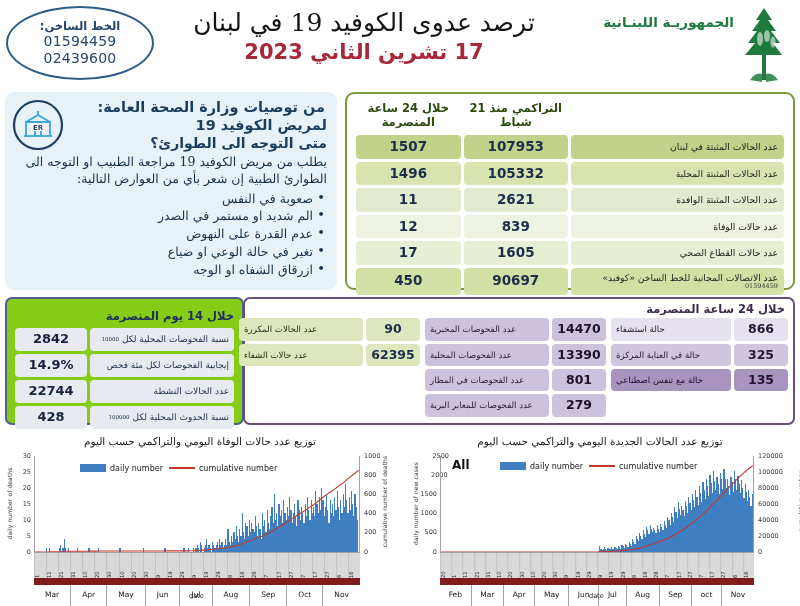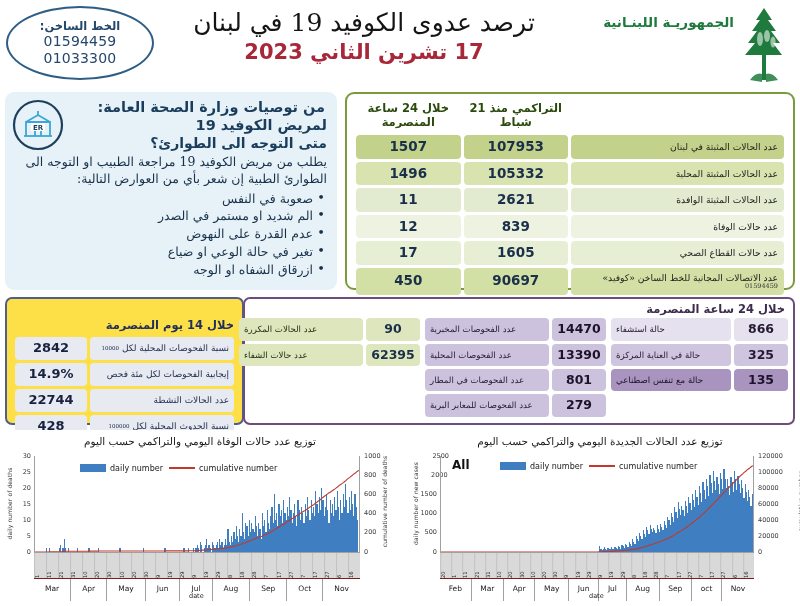--- a/index.html
+++ b/index.html
@@ -99,22 +99,22 @@
   .r0 .lbl, .r0 .num { background: #c3d28b; }
   .r1 .lbl, .r1 .num { background: #d8e3b0; }
   .r2 .lbl, .r2 .num { background: #e2ead0; }
   .r3 .lbl, .r3 .num { background: #edf2e1; }
   .r4 .lbl, .r4 .num { background: #e6eed4; }
   .r5 .lbl, .r5 .num { background: #d3e0a5; }
 
   
   .days14 {
     position: absolute; left: 5px; top: 297px; width: 239px; height: 128px;
-    border: 2px solid #4f5d8f; border-radius: 7px; background: #fde047;
-    padding: 19px 5px; direction: rtl;
+    border: 2px solid #4f5d8f; border-radius: 7px; background: #84cc16;
+    padding: 10px 5px; direction: rtl;
   }
   .days14 .hd {
     font-size: 11.5px; font-weight: bold; color: #1f2f5c; text-align: right;
     padding: 1px 3px 2px 0; line-height: 1.15;
   }
   .d14t { width: 100%; border-collapse: separate; border-spacing: 3px 3px; }
   .d14t .lbl {
     font-size: 9px; color: #1b2a4a; text-align: right; padding: 4px 5px;
     background: #e8eaf2; border-radius: 4px; line-height: 1.2;
     font-family: "DejaVu Serif","Liberation Serif",serif;
@@ -200,38 +200,38 @@
     position: absolute; background: #d9d9d9; border-top: 1px solid #a0a0a0;
     display: flex; flex-direction: row;
   }
   .xband .xt {
     flex: 1 1 auto; font-size: 5.2px; color: #222; writing-mode: vertical-rl;
     transform: rotate(180deg); text-align: right; line-height: 1;
     border-right: 1px solid #c2c2c2; display:flex; justify-content:flex-start;
   }
   .monthband {
     position: absolute; display: flex; flex-direction: row;
-    border-top: 1px solid #7f1d1d;
+    border-top: 7px solid #7f1d1d;
   }
   .monthband .mo {
     flex: 1 1 auto; text-align: center; font-size: 7.5px; color: #1a1a1a;
     border-right: 1px solid #a0a0a0; padding-top: 5px; height: 22px;
   }
   .monthband .mo:last-child { border-right: none; }
   .xaxis-title { position: absolute; font-size: 6.5px; color: #222; }
 </style>
 </head>
 <body>
 
 <div id="page">
 
   <div class="hdr-hotline">
     <div class="hl-label">الخط الساخن:</div>
     <div class="hl-num">01594459</div>
-    <div class="hl-num">01033300</div>
+    <div class="hl-num">02439600</div>
   </div>
 
   <div class="hdr-title-wrap">
     <div class="hdr-title-ar">ترصد عدوى الكوفيد 19 في لبنان</div>
     <div class="hdr-date">17 تشرين الثاني 2023</div>
   </div>
 
   <div class="hdr-ministry">
     <div class="m1">الجمهوريـة اللبنـانية</div>
   </div>

